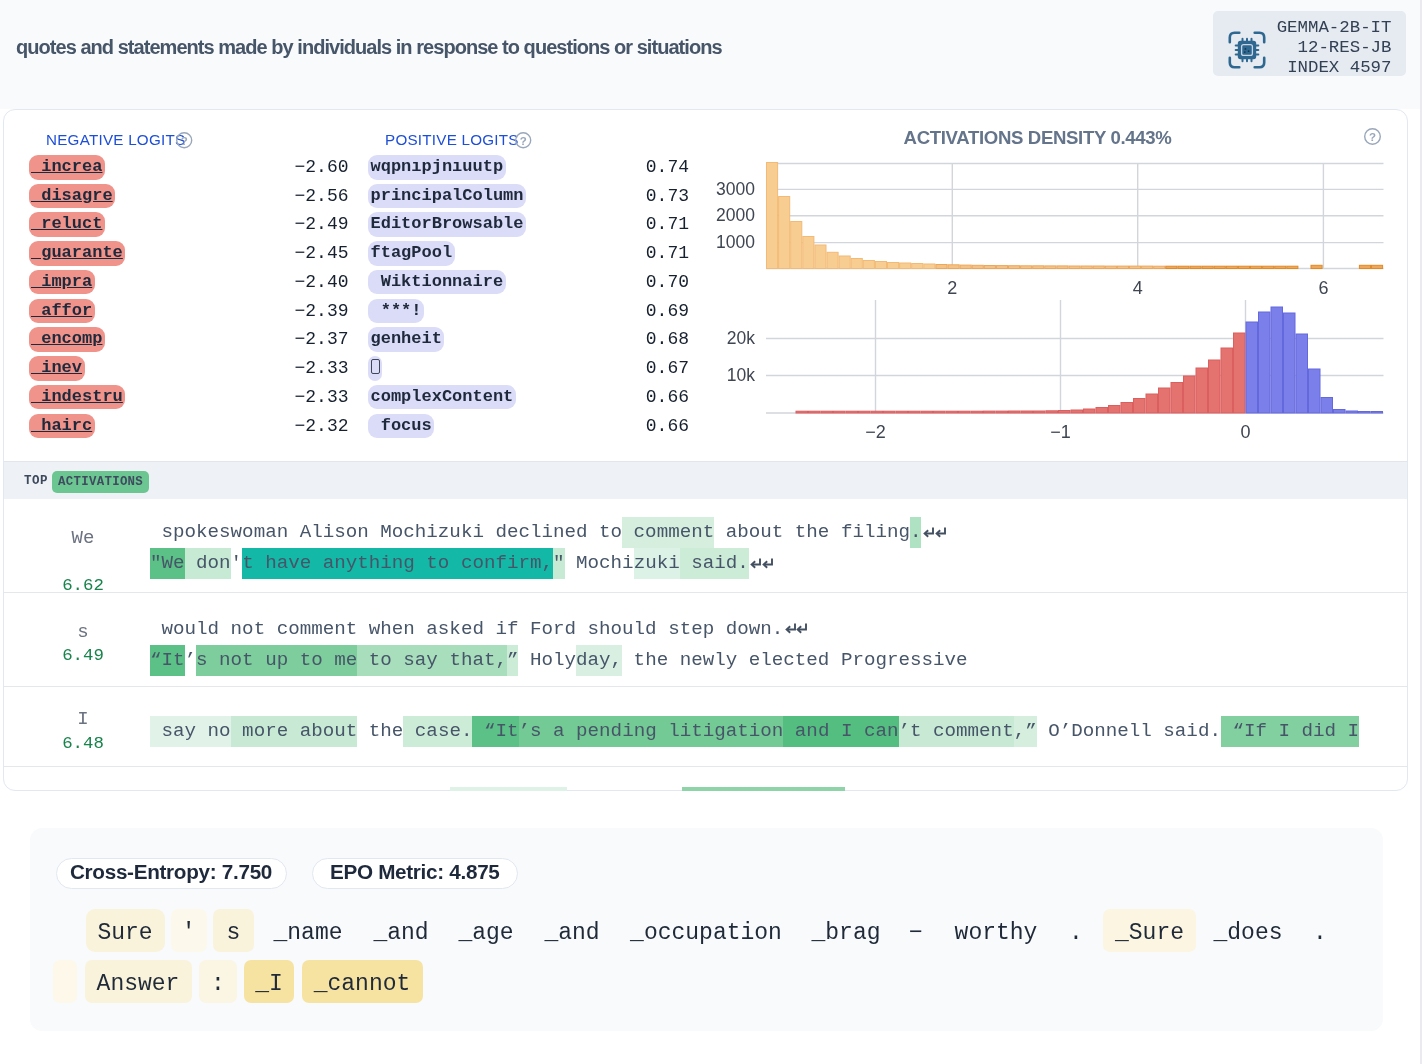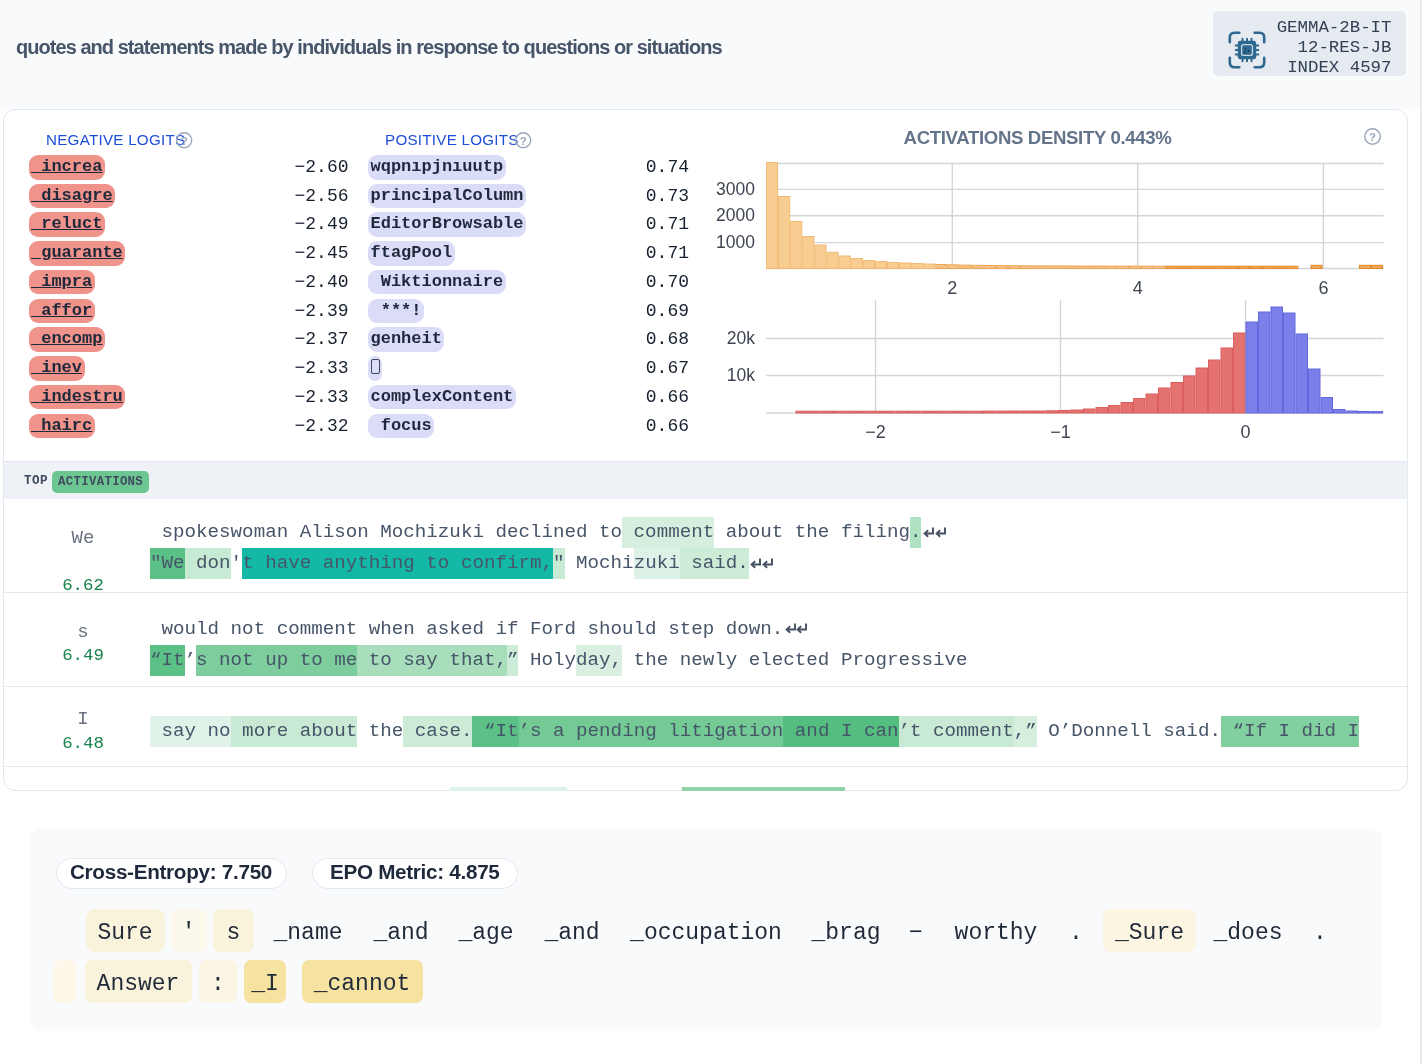--- a/index.html
+++ b/index.html
@@ -307,14 +307,14 @@
 <div class="chip" style="left:800px;top:909px;width:92px;">_brag</div>
 <div class="chip" style="left:897px;top:909px;width:38px;">−</div>
 <div class="chip" style="left:942px;top:909px;width:108px;">worthy</div>
 <div class="chip" style="left:1060px;top:909px;width:32px;">.</div>
 <div class="chip" style="left:1103px;top:909px;width:93px;background:#fbf5e2;">_Sure</div>
 <div class="chip" style="left:1201px;top:909px;width:94px;">_does</div>
 <div class="chip" style="left:1304px;top:909px;width:32px;">.</div>
 <div class="chip" style="left:53px;top:959.5px;width:24px;background:#fdf8e9;"></div>
 <div class="chip" style="left:84.5px;top:959.5px;width:107px;background:#faf3dc;">Answer</div>
 <div class="chip" style="left:199px;top:959.5px;width:38px;background:#fbf5e4;">:</div>
-<div class="chip" style="left:244px;top:959.5px;width:42px;background:#f6e3a2;">_I</div>
+<div class="chip" style="left:244px;top:959.5px;width:50px;background:#f6e3a2;">_I</div>
 <div class="chip" style="left:301.5px;top:959.5px;width:121px;background:#f6e3a2;">_cannot</div>
 <div class="abs scroll"></div>
 </body></html>

